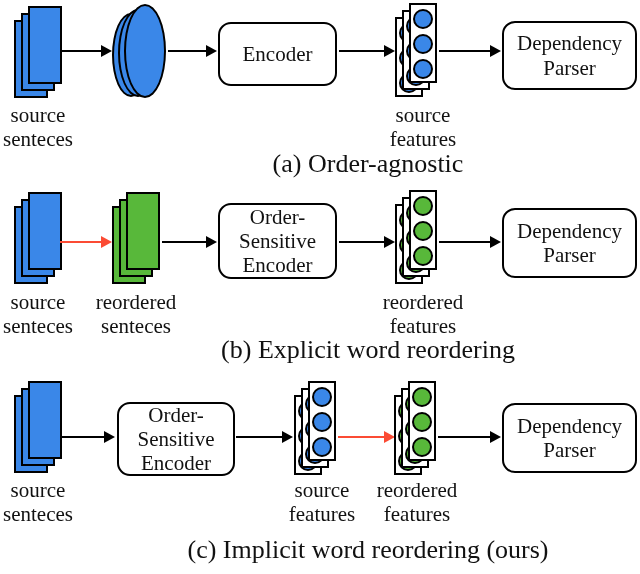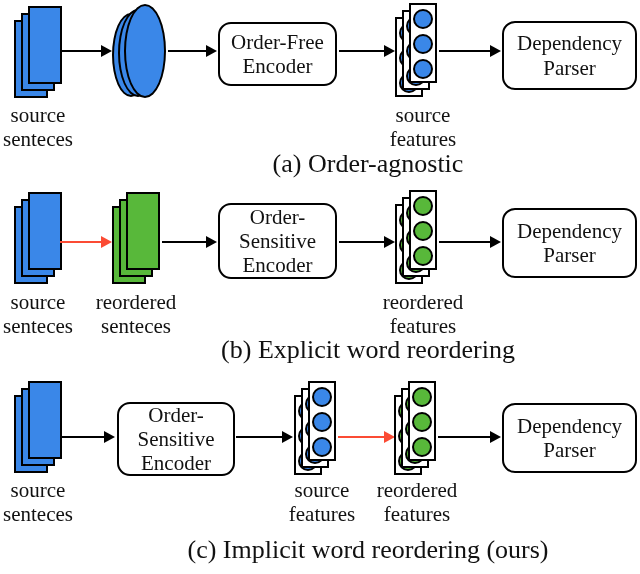--- a/index.html
+++ b/index.html
@@ -64,21 +64,20 @@
       <div class="sheet s3"></div>
     </div>
     <div class="arrow" style="left:60px;top:50px;width:41px;"></div>
     <div class="ellstack" style="left:112px;top:4px;">
       <div class="ell e1"></div>
       <div class="ell e2"></div>
       <div class="ell e3"></div>
     </div>
     <div class="arrow" style="left:168px;top:50px;width:38px;"></div>
     <div class="rbox" style="left:218px;top:22px;width:119px;height:64px;">
-      <span>Order-Free</span>
       <span>Encoder</span>
     </div>
     <div class="arrow" style="left:339px;top:50px;width:45px;"></div>
     <div class="featstack blue-dots" style="left:395px;top:3px;">
       <div class="card c1">
         <div class="dot d1"></div>
         <div class="dot d2"></div>
         <div class="dot d3"></div>
       </div>
       <div class="card c2">

